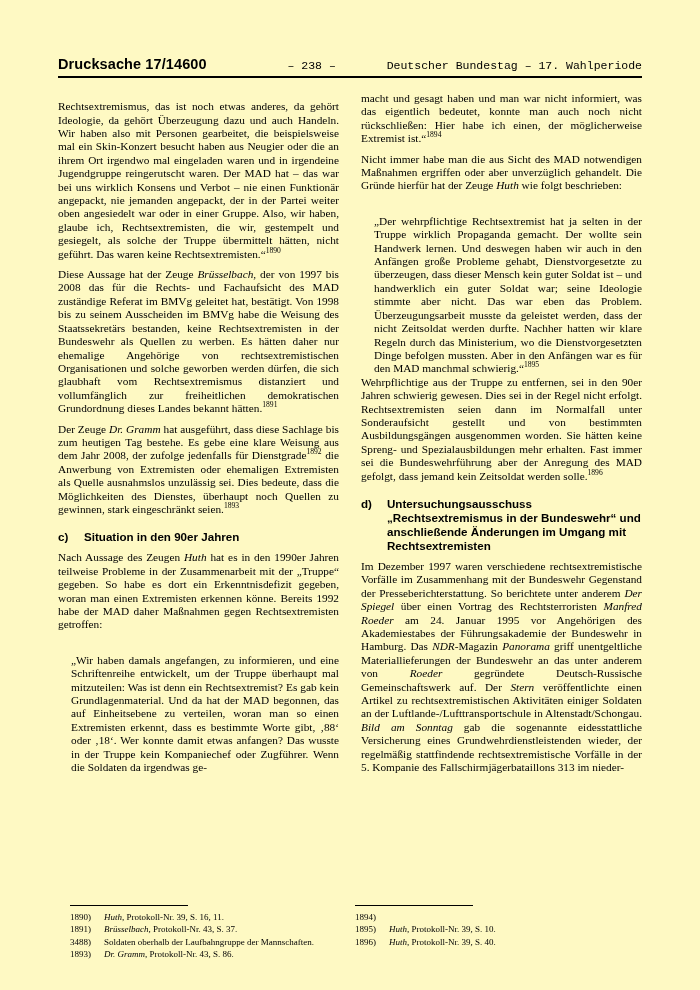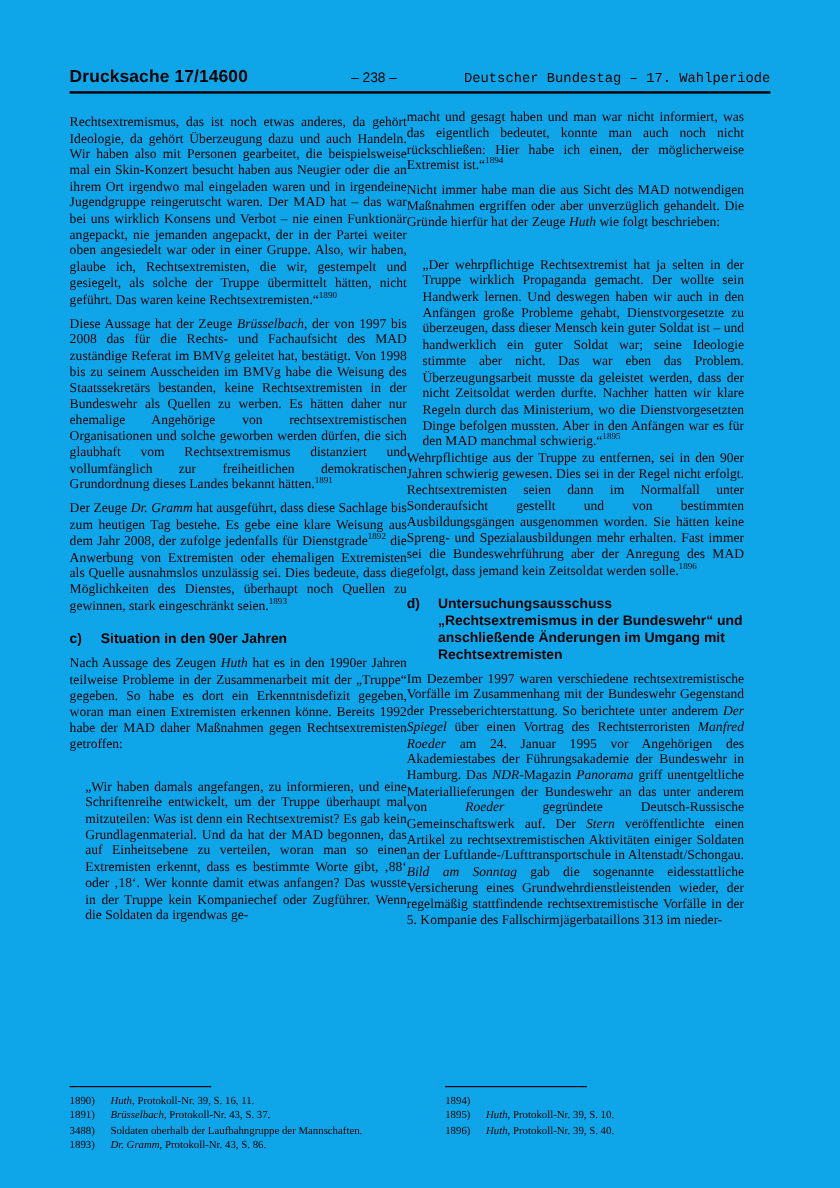--- a/index.html
+++ b/index.html
@@ -10,21 +10,21 @@
     width: 700px;
     height: 990px;
     background: #e9e5dd;
     font-family: "Liberation Serif", serif;
     color: #000;
   }
   .page {
     position: relative;
     width: 700px;
     height: 990px;
-    background: #0ea5e9;
+    background: #fef9c3;
     box-sizing: border-box;
     padding: 56px 58px 30px 58px;
   }
   
   .header {
     display: flex;
     align-items: baseline;
     justify-content: space-between;
     border-bottom: 2.5px solid #000;
     padding-bottom: 4px;
@@ -35,34 +35,35 @@
     font-weight: bold;
     font-size: 14.5px;
     letter-spacing: 0.1px;
     white-space: nowrap;
   }
   .header-left .doc-num {
     font-weight: bold;
     font-size: 14.5px;
   }
   .header-center {
-    font-family: Liberation Sans, sans-serif;
+    font-family: Liberation Mono, monospace;
     font-size: 11.5px;
     flex: 0 0 auto;
     margin-left: 30px;
   }
   .header-right {
     font-family: Liberation Mono, monospace;
     font-size: 11.5px;
     white-space: nowrap;
   }
   
   .columns {
     display: flex;
-    align-items: center;
+    gap: 22px;
+    align-items: flex-end;
   }
   .col {
     width: 281px;
     flex: 0 0 281px;
   }
   p {
     margin: 0 0 0 0;
     font-size: 11.3px;
     line-height: 13.4px;
     text-align: justify;
@@ -95,25 +96,25 @@
   }
   .heading .marker {
     flex: 0 0 16px;
   }
   .heading .htext {
     flex: 1;
   }
   
   .footnotes {
     position: absolute;
-    left: 58px;
+    left: 70px;
     right: 58px;
     bottom: 30px;
     display: flex;
-    gap: 32px;
+    gap: 4px;
   }
   .fn-col {
     width: 281px;
     flex: 0 0 281px;
   }
   .fn-rule {
     width: 118px;
     border-top: 0.8px solid #000;
     margin-bottom: 5px;
   }

